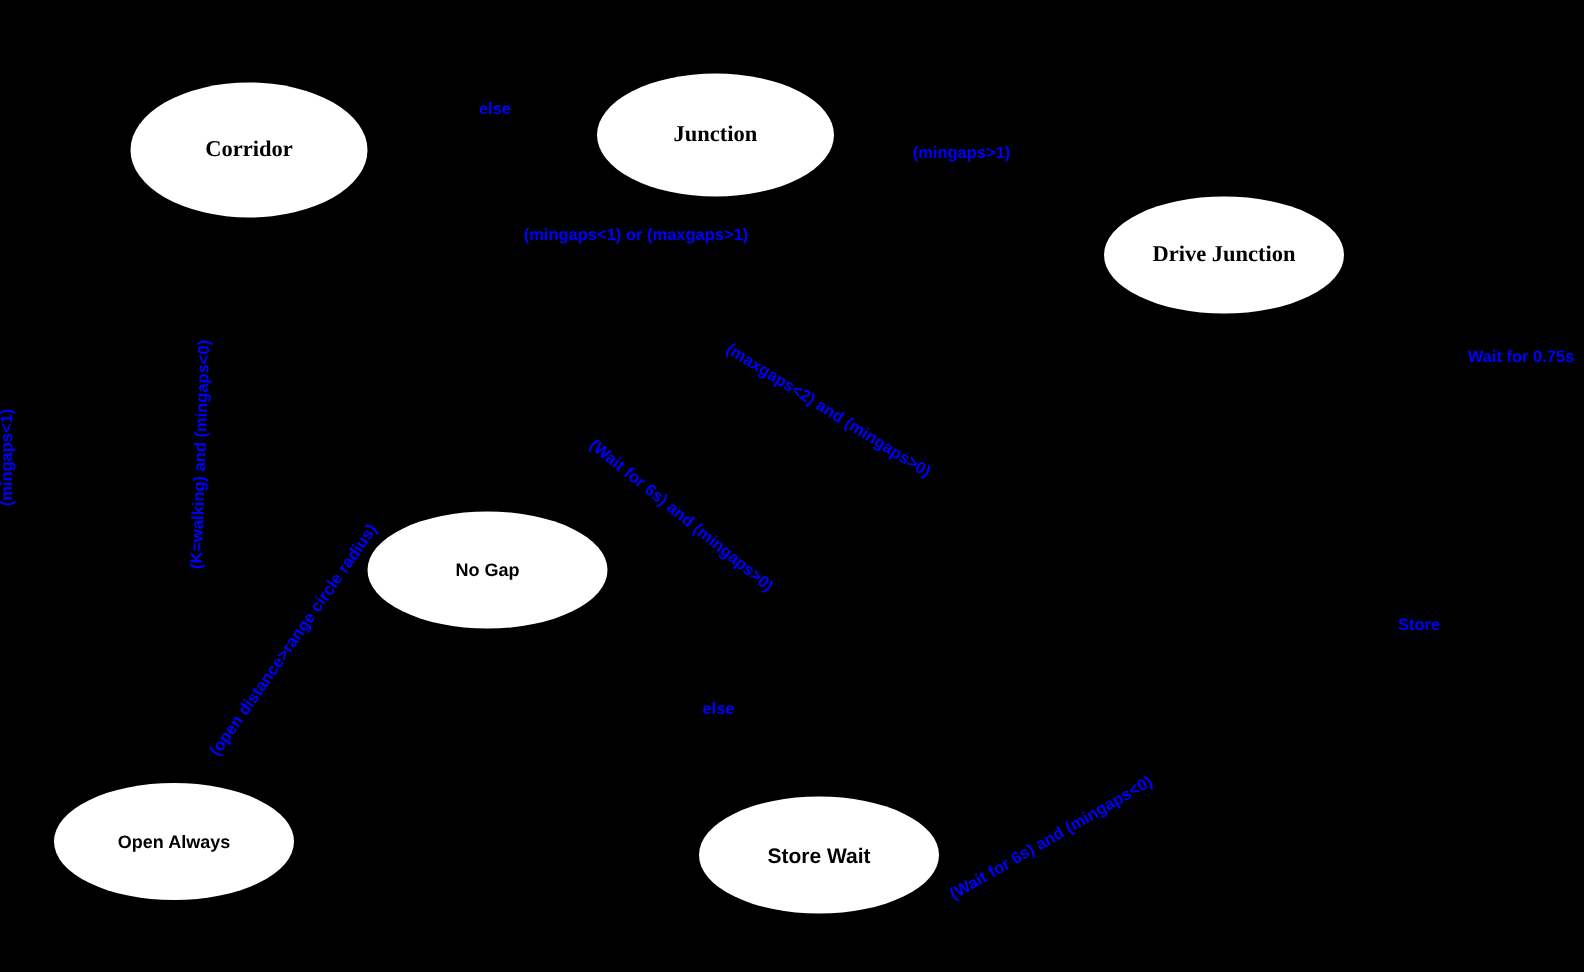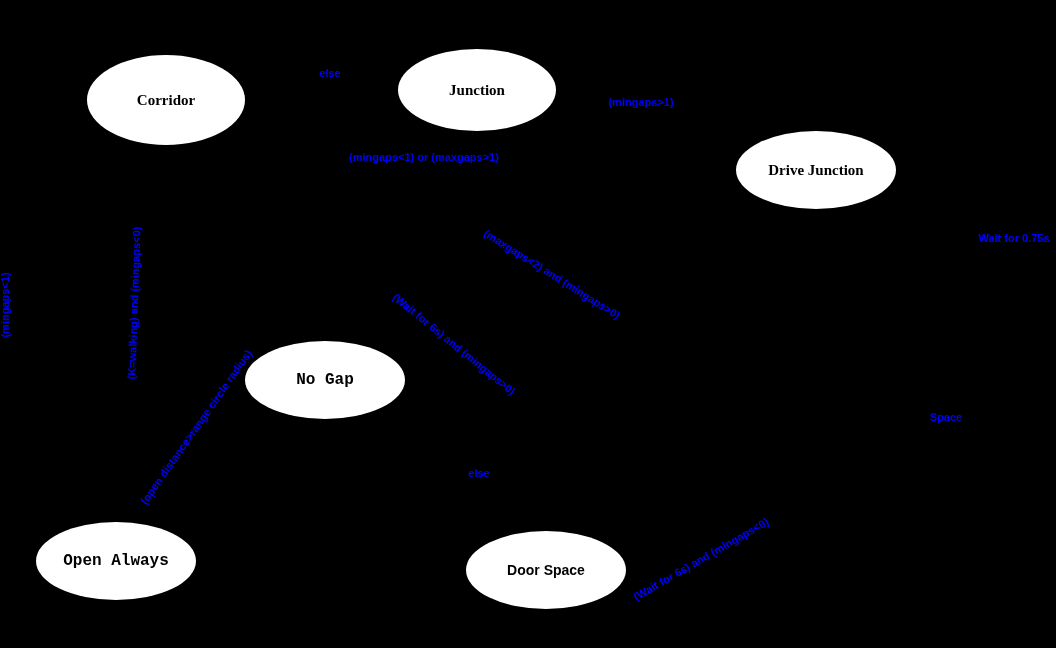--- a/index.html
+++ b/index.html
@@ -27,22 +27,22 @@
   }
   .node span {
     font-weight: bold;
     white-space: nowrap;
   }
   .node.serif span {
     font-family: "Liberation Serif", serif;
     font-size: 15px;
   }
   .node.sans span {
-    font-family: Liberation Mono, monospace;
-    font-size: 16px;
+    font-family: Liberation Sans, sans-serif;
+    font-size: 12px;
   }
   .node.sans-lg span {
     font-family: "Liberation Sans", sans-serif;
     font-size: 14px;
   }
   .edge-label {
     position: absolute;
     color: var(--label-color, #0000ff);
     font-family: "Liberation Sans", sans-serif;
     font-weight: bold;
@@ -63,27 +63,27 @@
     <div class="node serif" style="left: 736px; top: 131px; width: 160px; height: 78px;">
       <span>Drive Junction</span>
     </div>
     <div class="node sans" style="left: 245px; top: 341px; width: 160px; height: 78px;">
       <span>No Gap</span>
     </div>
     <div class="node sans" style="left: 36px; top: 522px; width: 160px; height: 78px;">
       <span>Open Always</span>
     </div>
     <div class="node sans-lg" style="left: 466px; top: 531px; width: 160px; height: 78px;">
-      <span>Door Space</span>
+      <span>Store Wait</span>
     </div>
     <div class="edge-label" style="left: 330px; top: 73px; transform: translate(-50%, -50%) rotate(0deg);">else</div>
     <div class="edge-label" style="left: 641px; top: 102px; transform: translate(-50%, -50%) rotate(0deg); text-align: right;">(mingaps&gt;1)</div>
     <div class="edge-label" style="left: 410px; top: 157px; transform: translate(-50%, -50%) rotate(0deg); padding-left: 28px;">(mingaps&lt;1) or (maxgaps&gt;1)</div>
     <div class="edge-label" style="left: 1014px; top: 238px; transform: translate(-50%, -50%) rotate(0deg);">Wait for 0.75s</div>
     <div class="edge-label" style="left: 552px; top: 274px; transform: translate(-50%, -50%) rotate(32deg);">(maxgaps&lt;2) and (mingaps&gt;0)</div>
     <div class="edge-label" style="left: 454px; top: 344px; transform: translate(-50%, -50%) rotate(39deg);">(Wait for 6s) and (mingaps&gt;0)</div>
     <div class="edge-label" style="left: 5px; top: 305px; transform: translate(-50%, -50%) rotate(-90deg);">(mingaps&lt;1)</div>
     <div class="edge-label" style="left: 134px; top: 303px; transform: translate(-50%, -50%) rotate(-88deg);">(K=walking) and (mingaps&lt;0)</div>
     <div class="edge-label" style="left: 196px; top: 427px; transform: translate(-50%, -50%) rotate(-55deg);">(open distance&gt;range circle radius)</div>
     <div class="edge-label" style="left: 479px; top: 473px; transform: translate(-50%, -50%) rotate(0deg);">else</div>
-    <div class="edge-label" style="left: 946px; top: 417px; transform: translate(-50%, -50%) rotate(0deg);">Space</div>
+    <div class="edge-label" style="left: 946px; top: 417px; transform: translate(-50%, -50%) rotate(0deg);">Store</div>
     <div class="edge-label" style="left: 701px; top: 559px; transform: translate(-50%, -50%) rotate(-30deg);">(Wait for 6s) and (mingaps&lt;0)</div>
   </div>
 
 </body></html>

